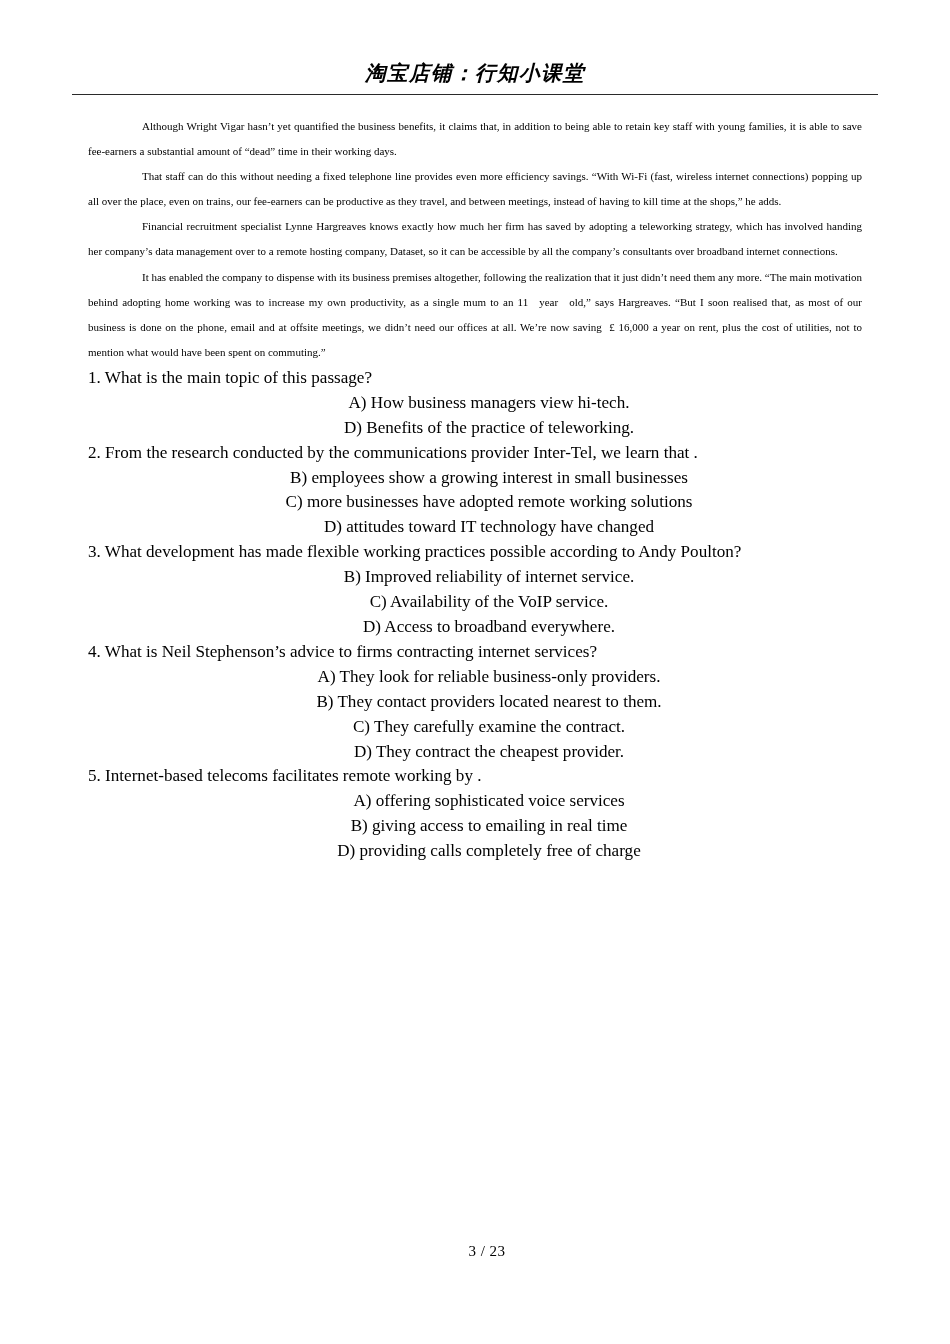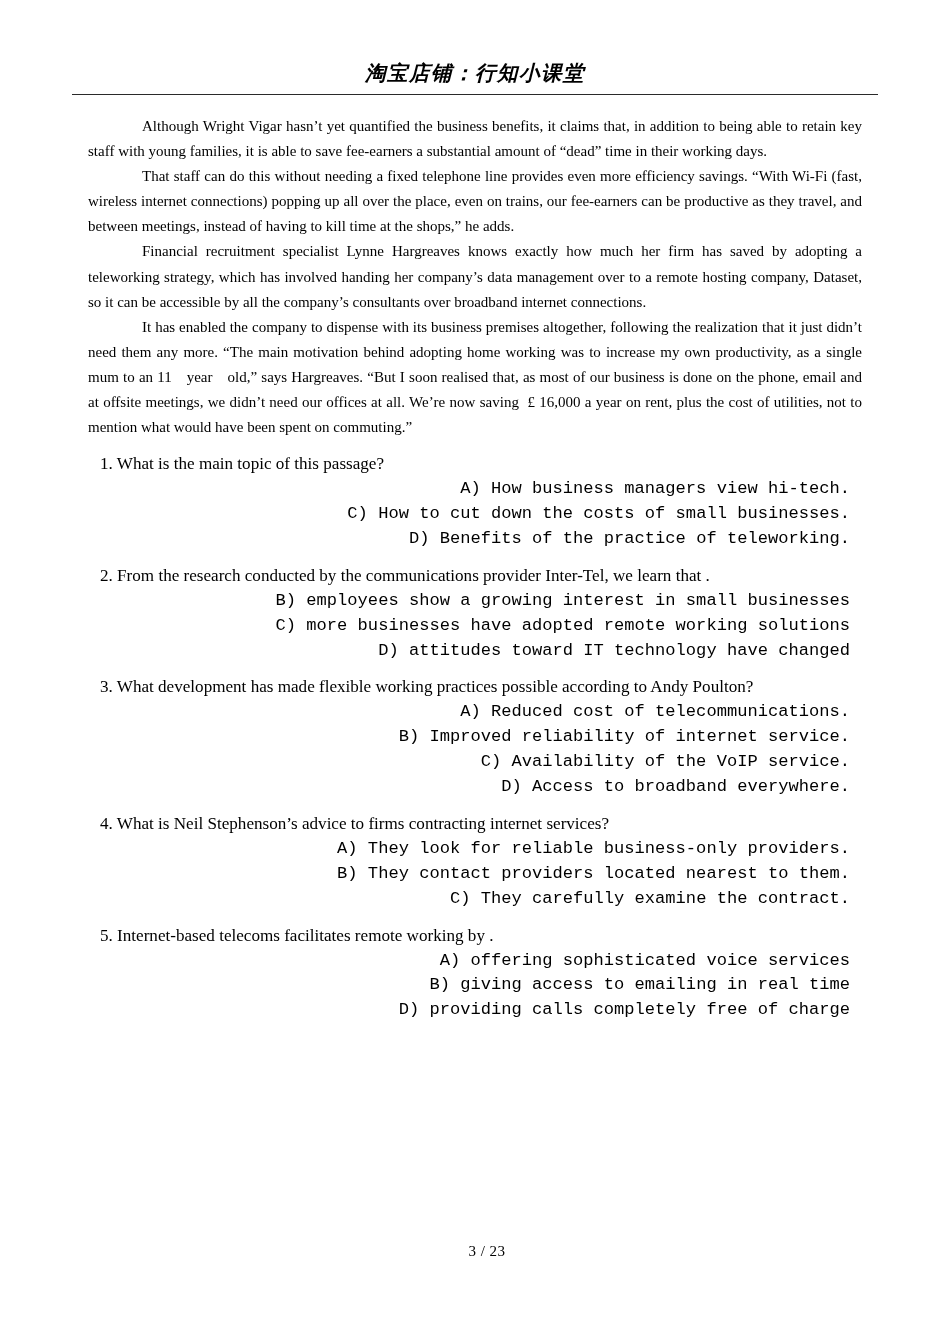--- a/index.html
+++ b/index.html
@@ -51,52 +51,51 @@
   
   .content {
     position: absolute;
     top: 114px;
     left: 88px;
     width: 774px;
   }
 
   p.para {
     margin: 0;
-    font-size: 15px;
+    font-size: 11px;
     line-height: 25.1px;
     text-align: justify;
     text-justify: inter-word;
     text-indent: 54px;
     -webkit-hyphens: none;
     hyphens: none;
   }
   p.para:last-of-type { }
 
   
   .questions {
     margin-top: 1px;
   }
   .question-block {
-    margin: 12px;
+    margin: 0;
   }
   .q-stem {
     margin: 0;
     font-size: 17.1px;
     line-height: 24.9px;
     text-align: left;
     white-space: pre-wrap;
   }
   .q-option {
     margin: 0;
     padding-left: 28px;
     font-size: 17.1px;
     line-height: 24.9px;
-    text-align: right;
+    text-align: center;
     white-space: pre-wrap;
-    font-family: Liberation Mono, monospace;
   }
 
   
   .footer {
     position: absolute;
     left: 12px;
     top: 1242px;
     width: 950px;
     text-align: center;
   }
@@ -124,44 +123,43 @@
       <p class="para">That staff can do this without needing a fixed telephone line provides even more efficiency savings. “With Wi-Fi (fast, wireless internet connections) popping up all over the place, even on trains, our fee-earners can be productive as they travel, and between meetings, instead of having to kill time at the shops,” he adds.</p>
       <p class="para">Financial recruitment specialist Lynne Hargreaves knows exactly how much her firm has saved by adopting a teleworking strategy, which has involved handing her company’s data management over to a remote hosting company, Dataset, so it can be accessible by all the company’s consultants over broadband internet connections.</p>
       <p class="para">It has enabled the company to dispense with its business premises altogether, following the realization that it just didn’t need them any more. “The main motivation behind adopting home working was to increase my own productivity, as a single mum to an 11 year old,” says Hargreaves. “But I soon realised that, as most of our business is done on the phone, email and at offsite meetings, we didn’t need our offices at all. We’re now saving &nbsp;£ 16,000 a year on rent, plus the cost of utilities, not to mention what would have been spent on commuting.”</p>
     </div>
 
     <div class="questions">
 
       <div class="question-block">
         <p class="q-stem">1. What is the main topic of this passage?</p>
         <p class="q-option">A) How business managers view hi-tech.</p>
-        <p class="q-option">C) How to cut down the costs of small businesses.</p>
         <p class="q-option">D) Benefits of the practice of teleworking.</p>
       </div>
 
       <div class="question-block">
         <p class="q-stem">2. From the research conducted by the communications provider Inter-Tel, we learn that .</p>
         <p class="q-option">B) employees show a growing interest in small businesses</p>
         <p class="q-option">C) more businesses have adopted remote working solutions</p>
         <p class="q-option">D) attitudes toward IT technology have changed</p>
       </div>
 
       <div class="question-block">
         <p class="q-stem">3. What development has made flexible working practices possible according to Andy Poulton?</p>
-        <p class="q-option">A) Reduced cost of telecommunications.</p>
         <p class="q-option">B) Improved reliability of internet service.</p>
         <p class="q-option">C) Availability of the VoIP service.</p>
         <p class="q-option">D) Access to broadband everywhere.</p>
       </div>
 
       <div class="question-block">
         <p class="q-stem">4. What is Neil Stephenson’s advice to firms contracting internet services?</p>
         <p class="q-option">A) They look for reliable business-only providers.</p>
         <p class="q-option">B) They contact providers located nearest to them.</p>
         <p class="q-option">C) They carefully examine the contract.</p>
+        <p class="q-option">D) They contract the cheapest provider.</p>
       </div>
 
       <div class="question-block">
         <p class="q-stem">5. Internet-based telecoms facilitates remote working by .</p>
         <p class="q-option">A) offering sophisticated voice services</p>
         <p class="q-option">B) giving access to emailing in real time</p>
         <p class="q-option">D) providing calls completely free of charge</p>
       </div>
 
     </div>

